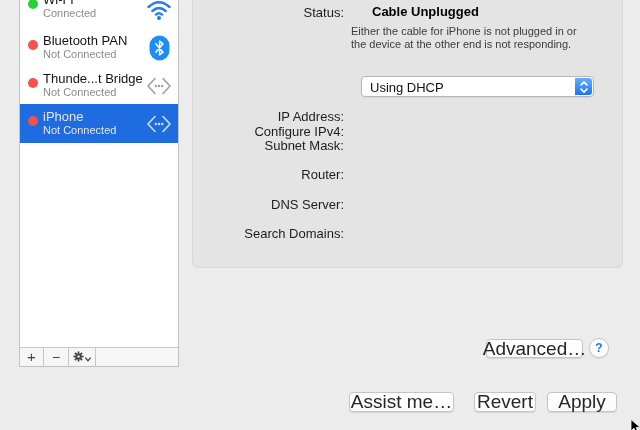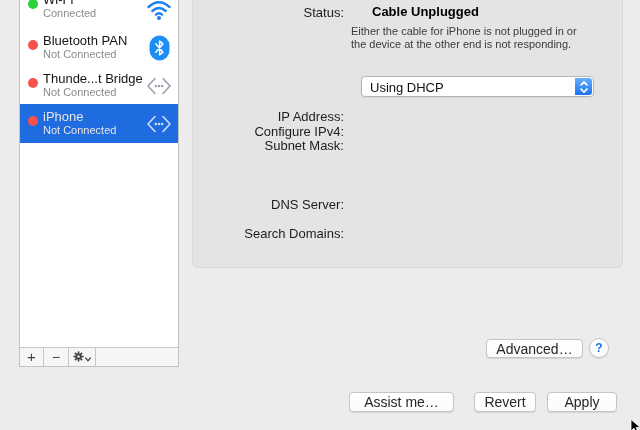--- a/index.html
+++ b/index.html
@@ -60,21 +60,21 @@
                color:#3b3b3b;}
 
   .select{position:absolute;left:168px;top:76px;width:233px;height:21px;background:#fff;
           border:1px solid #b6b6b6;border-radius:4px;box-shadow:0 1px 1px rgba(0,0,0,0.06);
           cursor:default;}
   .select-text{position:absolute;left:8px;top:3px;font-size:13px;color:#111;}
   .select-stepper{position:absolute;right:1px;top:1px;bottom:1px;width:17px;border-radius:0 3px 3px 0;
           background:linear-gradient(#66aefc,#1d72f0);display:flex;align-items:center;justify-content:center;}
 
   .btn{position:absolute;background:linear-gradient(#ffffff,#fbfbfb);border:1px solid #c5c5c5;
-       border-radius:4px;box-shadow:0 1px 1px rgba(0,0,0,0.10);font-size:14px;color:#262626;
+       border-radius:4px;box-shadow:0 1px 1px rgba(0,0,0,0.10);font-size:19px;color:#262626;
        display:flex;align-items:center;justify-content:center;cursor:default;
        font-family:"Liberation Sans","DejaVu Sans",sans-serif;}
   .btn-advanced{left:293px;top:339px;width:97px;height:19px;}
   .btn-help{left:396px;top:338px;width:20px;height:20px;border-radius:50%;font-size:12px;
             font-weight:700;color:#1778ea;}
 
   
   .btn-assist{left:349px;top:392px;width:105px;height:20px;}
   .btn-revert{left:474px;top:392px;width:62px;height:20px;}
   .btn-apply{left:547px;top:392px;width:70px;height:20px;}
@@ -185,20 +185,21 @@
       <span class="select-stepper">
         <svg width="12" height="16" viewBox="0 0 12 16">
           <polyline points="3,6 6,2.8 9,6" fill="none" stroke="#fff" stroke-width="1.7" stroke-linecap="round" stroke-linejoin="round"></polyline>
           <polyline points="3,10 6,13.2 9,10" fill="none" stroke="#fff" stroke-width="1.7" stroke-linecap="round" stroke-linejoin="round"></polyline>
         </svg>
       </span>
     </div>
 
     <div class="flabel lb-ip">IP Address:</div>
     <div class="flabel lb-mask">Subnet Mask:</div>
+    <div class="flabel lb-router">Router:</div>
     <div class="flabel lb-dns">DNS Server:</div>
     <div class="flabel lb-search">Search Domains:</div>
 
     <div class="btn btn-advanced">Advanced…</div>
     <div class="btn btn-help">?</div>
   </div>
 
   <div class="btn btn-assist">Assist me…</div>
   <div class="btn btn-revert">Revert</div>
   <div class="btn btn-apply">Apply</div>

